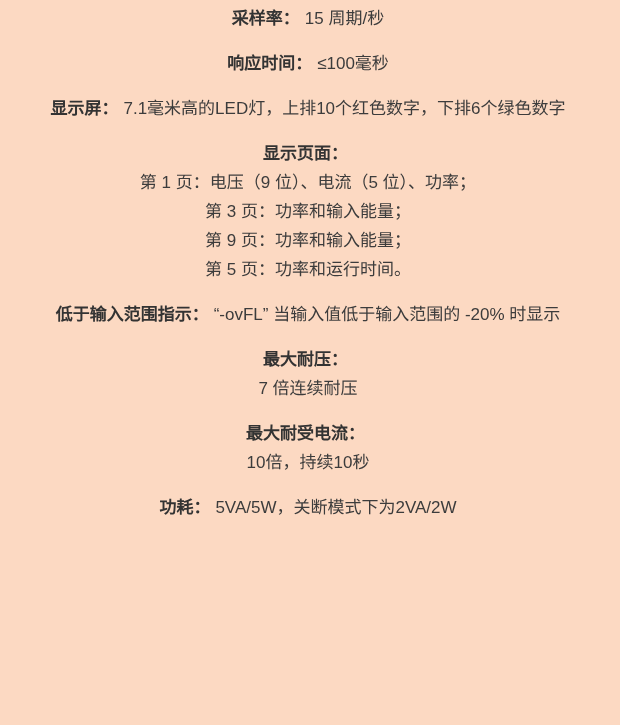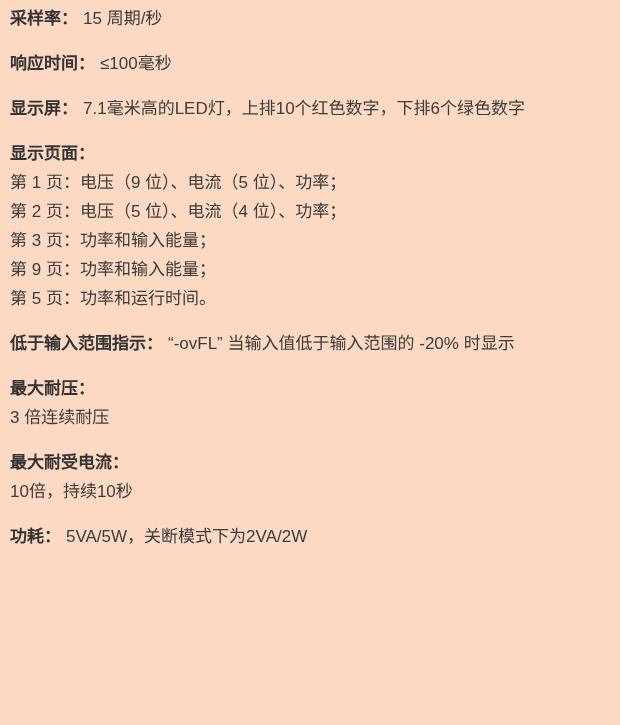--- a/index.html
+++ b/index.html
@@ -20,20 +20,21 @@
     width: 620px;
     height: 725px;
     padding: 4px 14px 0 10px;
   }
   .block {
     margin: 0 0 16px 0;
   }
   .line {
     line-height: 29px;
     white-space: nowrap;
+    text-align: center;
   }
   .line strong {
     color: #333333;
     font-weight: 700;
     padding-right: 5px;
   }
 </style>
 </head>
 <body>
 
@@ -43,31 +44,30 @@
     </div>
     <div class="block">
       <div class="line"><strong>响应时间：</strong><span>≤100毫秒</span></div>
     </div>
     <div class="block">
       <div class="line"><strong>显示屏：</strong><span>7.1毫米高的LED灯，上排10个红色数字，下排6个绿色数字</span></div>
     </div>
     <div class="block">
       <div class="line"><strong>显示页面：</strong></div>
       <div class="line">第 1 页：电压（9 位）、电流（5 位）、功率；</div>
-      <div class="line">第 2 页：电压（5 位）、电流（4 位）、功率；</div>
       <div class="line">第 3 页：功率和输入能量；</div>
       <div class="line">第 9 页：功率和输入能量；</div>
       <div class="line">第 5 页：功率和运行时间。</div>
     </div>
     <div class="block">
       <div class="line"><strong>低于输入范围指示：</strong><span>“-ovFL” 当输入值低于输入范围的 -20% 时显示</span></div>
     </div>
     <div class="block">
       <div class="line"><strong>最大耐压：</strong></div>
-      <div class="line">3 倍连续耐压</div>
+      <div class="line">7 倍连续耐压</div>
     </div>
     <div class="block">
       <div class="line"><strong>最大耐受电流：</strong></div>
       <div class="line">10倍，持续10秒</div>
     </div>
     <div class="block">
       <div class="line"><strong>功耗：</strong><span>5VA/5W，关断模式下为2VA/2W</span></div>
     </div>
   </main>
 

